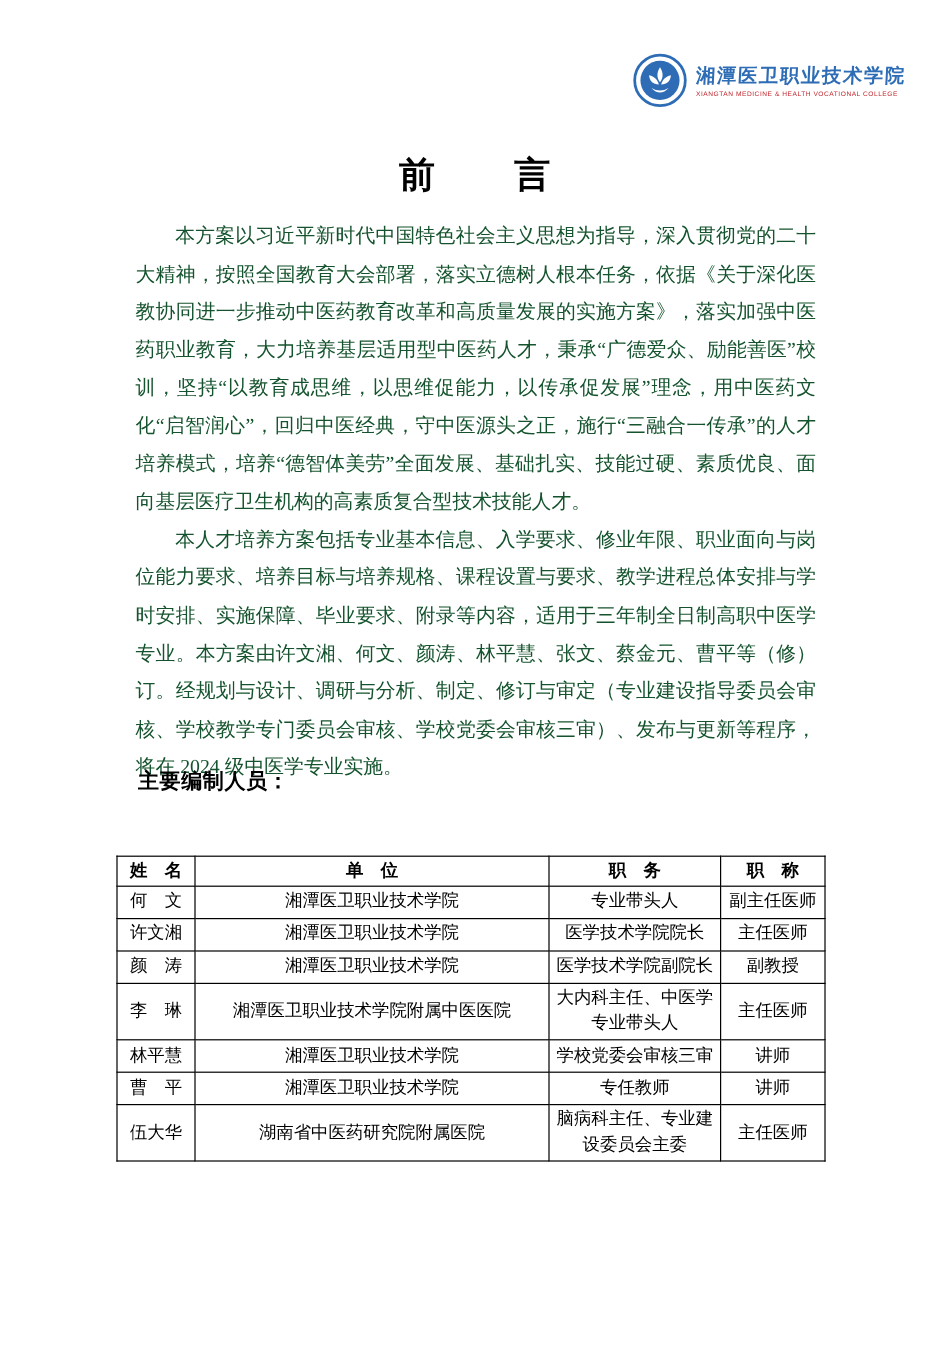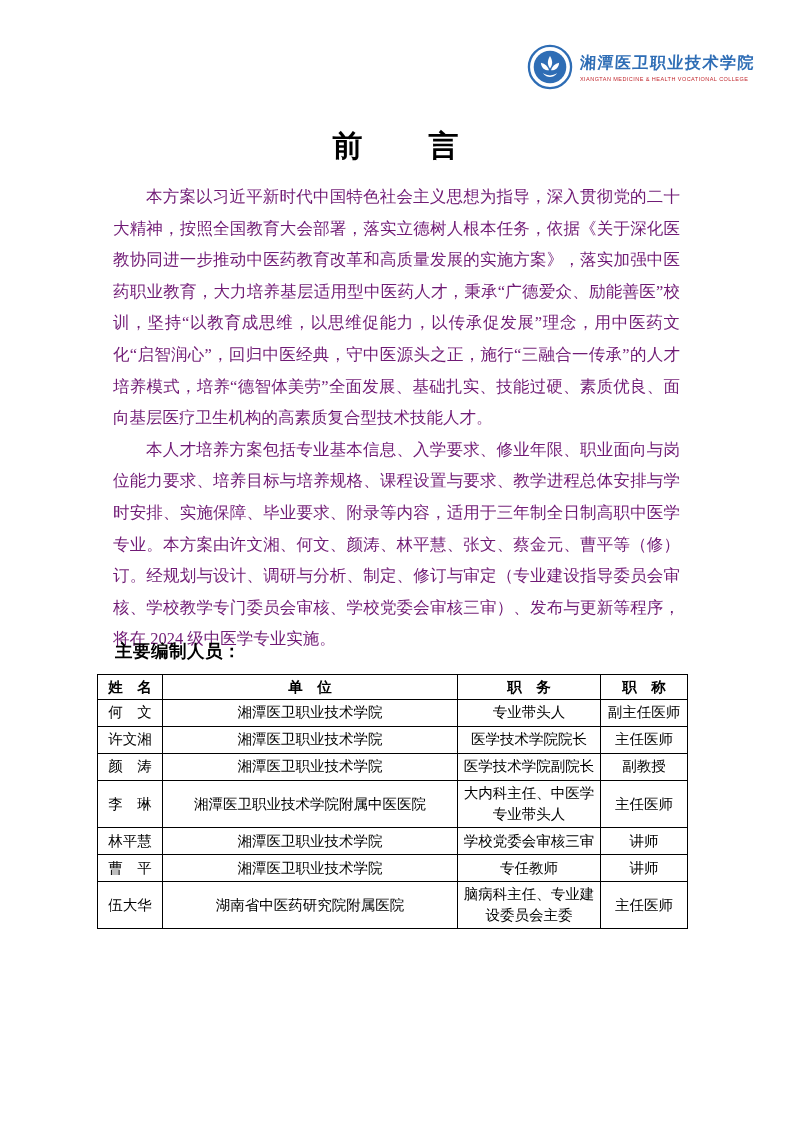--- a/index.html
+++ b/index.html
@@ -60,38 +60,38 @@
 
   
   .body-text {
     position: absolute;
     top: 181px;
     left: 113px;
     width: 567px;
     font-size: 16.5px;
     line-height: 31.6px;
     text-align: justify;
-    color: #701a75;
+    color: #14532d;
   }
   .body-text p { text-indent: 2em; margin: 0; }
 
   
   .section-label {
     position: absolute;
     top: 639px;
     left: 115px;
     font-family: "Liberation Sans", "DejaVu Sans", sans-serif;
     font-weight: bold;
     font-size: 17.5px;
     color: #000;
     letter-spacing: 0.5px;
   }
 
   
-  .table-wrap { position: absolute; top: 674px; left: 97px; }
+  .table-wrap { position: absolute; top: 713px; left: 97px; }
   table.ptable {
     border-collapse: collapse;
     width: 590px;
     table-layout: fixed;
   }
   table.ptable th, table.ptable td {
     border: 1px solid #000;
     text-align: center;
     vertical-align: middle;
     padding: 2px 4px;

